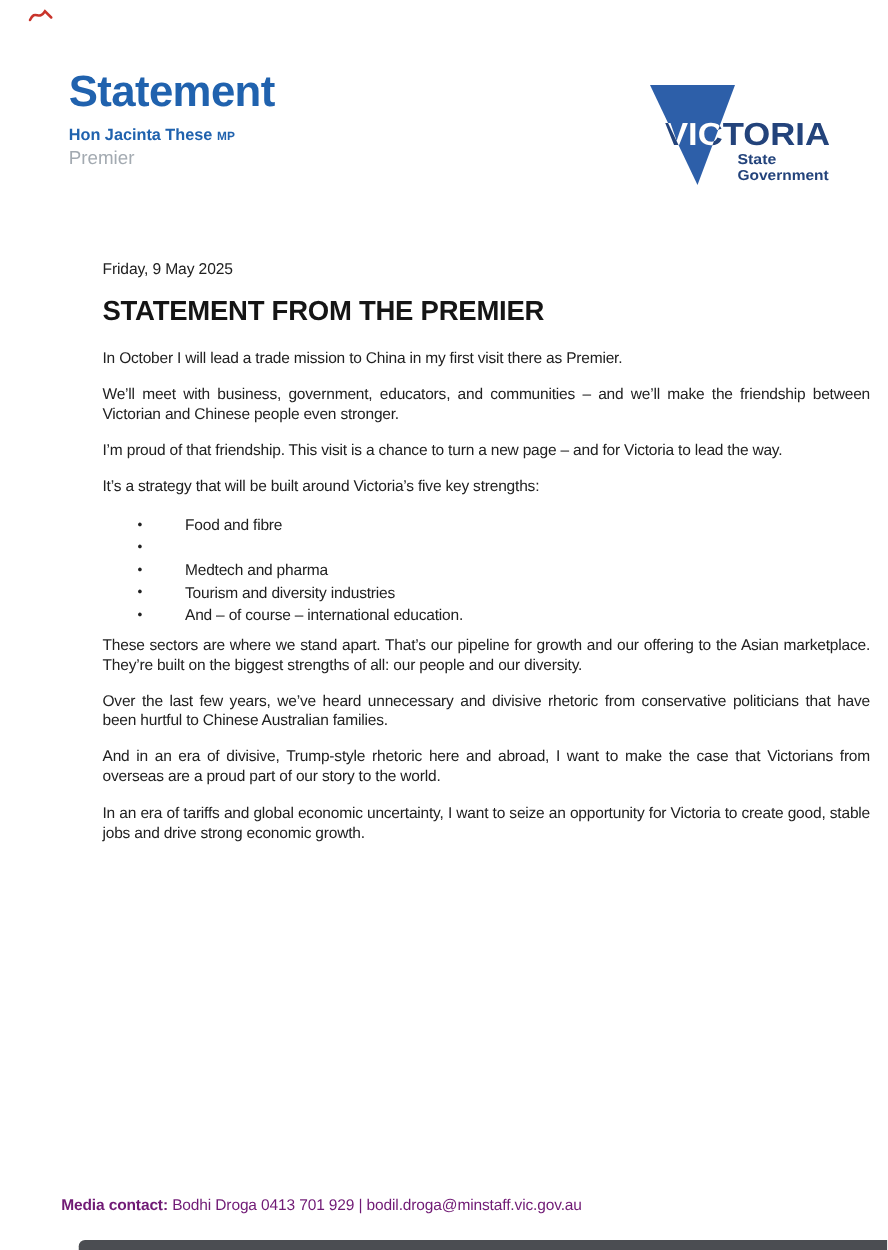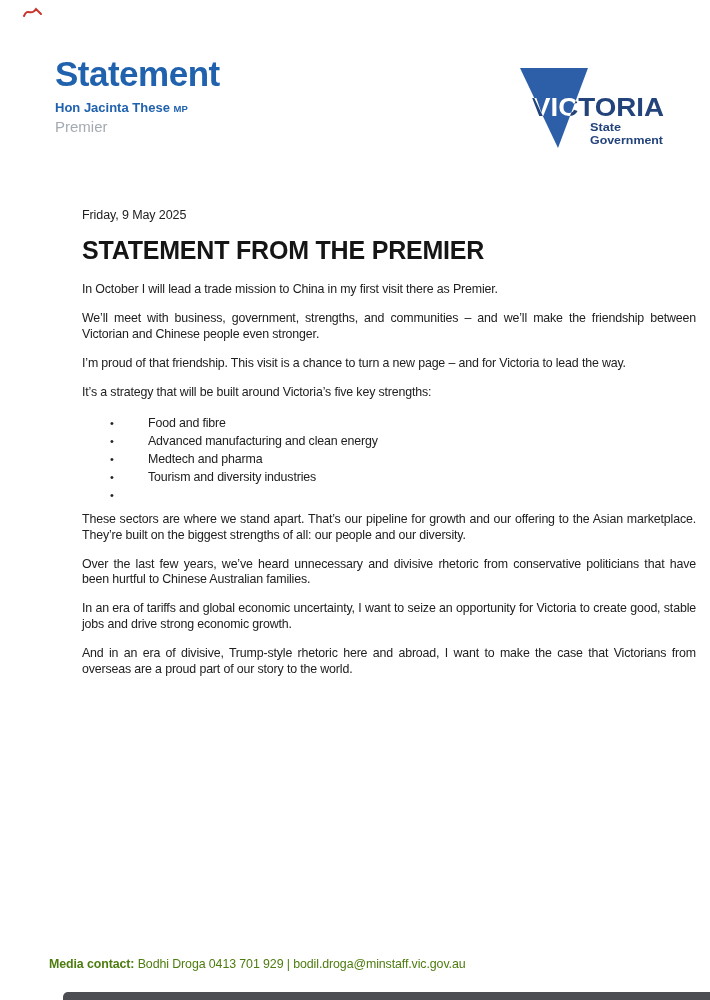--- a/index.html
+++ b/index.html
@@ -14,27 +14,27 @@
   .author{margin-top:10px;font-size:13px;font-weight:700;color:#2062AE;line-height:1.1;}
   .author .post{font-size:9.5px;letter-spacing:0.2px;}
   .role{font-size:15px;color:#A3AAB1;margin-top:3px;font-weight:400;}
   
   .logo{position:absolute;left:508px;top:58px;width:160px;height:92px;}
   
   .pen-mark{position:absolute;left:22px;top:3px;width:22px;height:18px;}
   
   .content{position:absolute;left:49px;top:208px;width:614px;margin-left:33px;}
   .date{font-size:12.5px;margin:0 0 14px;letter-spacing:-0.1px;}
-  h1.heading{font-size:25px;font-weight:700;margin:0 0 17px;color:#151515;letter-spacing:-0.2px;}
+  h1.heading{font-size:22px;font-weight:700;margin:0 0 17px;color:#151515;letter-spacing:-0.2px;}
   p.para{font-size:12.4px;line-height:15.6px;letter-spacing:-0.15px;margin:0 0 13.5px;text-align:justify;}
   ul.strengths{list-style:none;margin:0 0 8px;padding:0;}
   ul.strengths li{display:flex;font-size:12.4px;line-height:18px;letter-spacing:-0.15px;}
   .blt{flex:none;width:38px;padding-left:28px;font-size:11px;}
   
-  .footer{position:absolute;left:49px;top:957px;font-size:12.4px;letter-spacing:-0.1px;color:#4d7c0f;}
+  .footer{position:absolute;left:49px;top:957px;font-size:12.4px;letter-spacing:-0.1px;color:#701a75;}
   .footer .lbl{font-weight:700;}
   
   .bottom-strip{position:absolute;left:63px;right:0;bottom:0;height:8px;background:#4B4D52;border-top-left-radius:5px;}
 </style>
 </head>
 <body>
 
 <div class="page">
 
   <svg class="pen-mark" viewBox="0 0 22 18" aria-hidden="true">
@@ -61,50 +61,50 @@
     <text x="24" y="58" font-family="Liberation Sans, sans-serif" font-weight="700" font-size="25.5" fill="#ffffff" textLength="132" lengthAdjust="spacingAndGlyphs" clip-path="url(#triclip)">VICTORIA</text>
     <text x="82" y="73" font-family="Liberation Sans, sans-serif" font-weight="700" font-size="11.5" fill="#23437B" textLength="31" lengthAdjust="spacingAndGlyphs">State</text>
     <text x="82" y="86" font-family="Liberation Sans, sans-serif" font-weight="700" font-size="11.5" fill="#23437B" textLength="73" lengthAdjust="spacingAndGlyphs">Government</text>
   </svg>
 
   <div class="content">
     <p class="date">Friday, 9 May 2025</p>
     <h1 class="heading">STATEMENT FROM THE PREMIER</h1>
 
     <p class="para">In October I will lead a trade mission to China in my first visit there as Premier.</p>
-    <p class="para">We’ll meet with business, government, strengths, and communities – and we’ll make the friendship between Victorian and Chinese people even stronger.</p>
+    <p class="para">We’ll meet with business, government, educators, and communities – and we’ll make the friendship between Victorian and Chinese people even stronger.</p>
     <p class="para">I’m proud of that friendship. This visit is a chance to turn a new page – and for Victoria to lead the way.</p>
     <p class="para">It’s a strategy that will be built around Victoria’s five key strengths:</p>
 
     <ul class="strengths">
       <li>
         <span class="blt">•</span>
         <span>Food and fibre</span>
       </li>
       <li>
         <span class="blt">•</span>
-        <span>Advanced manufacturing and clean energy</span>
       </li>
       <li>
         <span class="blt">•</span>
         <span>Medtech and pharma</span>
       </li>
       <li>
         <span class="blt">•</span>
         <span>Tourism and diversity industries</span>
       </li>
       <li>
         <span class="blt">•</span>
+        <span>And – of course – international education.</span>
       </li>
     </ul>
 
     <p class="para">These sectors are where we stand apart. That’s our pipeline for growth and our offering to the Asian marketplace. They’re built on the biggest strengths of all: our people and our diversity.</p>
     <p class="para">Over the last few years, we’ve heard unnecessary and divisive rhetoric from conservative politicians that have been hurtful to Chinese Australian families.</p>
+    <p class="para">And in an era of divisive, Trump-style rhetoric here and abroad, I want to make the case that Victorians from overseas are a proud part of our story to the world.</p>
     <p class="para">In an era of tariffs and global economic uncertainty, I want to seize an opportunity for Victoria to create good, stable jobs and drive strong economic growth.</p>
-    <p class="para">And in an era of divisive, Trump-style rhetoric here and abroad, I want to make the case that Victorians from overseas are a proud part of our story to the world.</p>
   </div>
 
   <div class="footer">
     <span class="lbl">Media contact:</span><span> Bodhi Droga 0413 701 929 | bodil.droga@minstaff.vic.gov.au</span>
   </div>
 
   <div class="bottom-strip"></div>
 
 </div>
 

